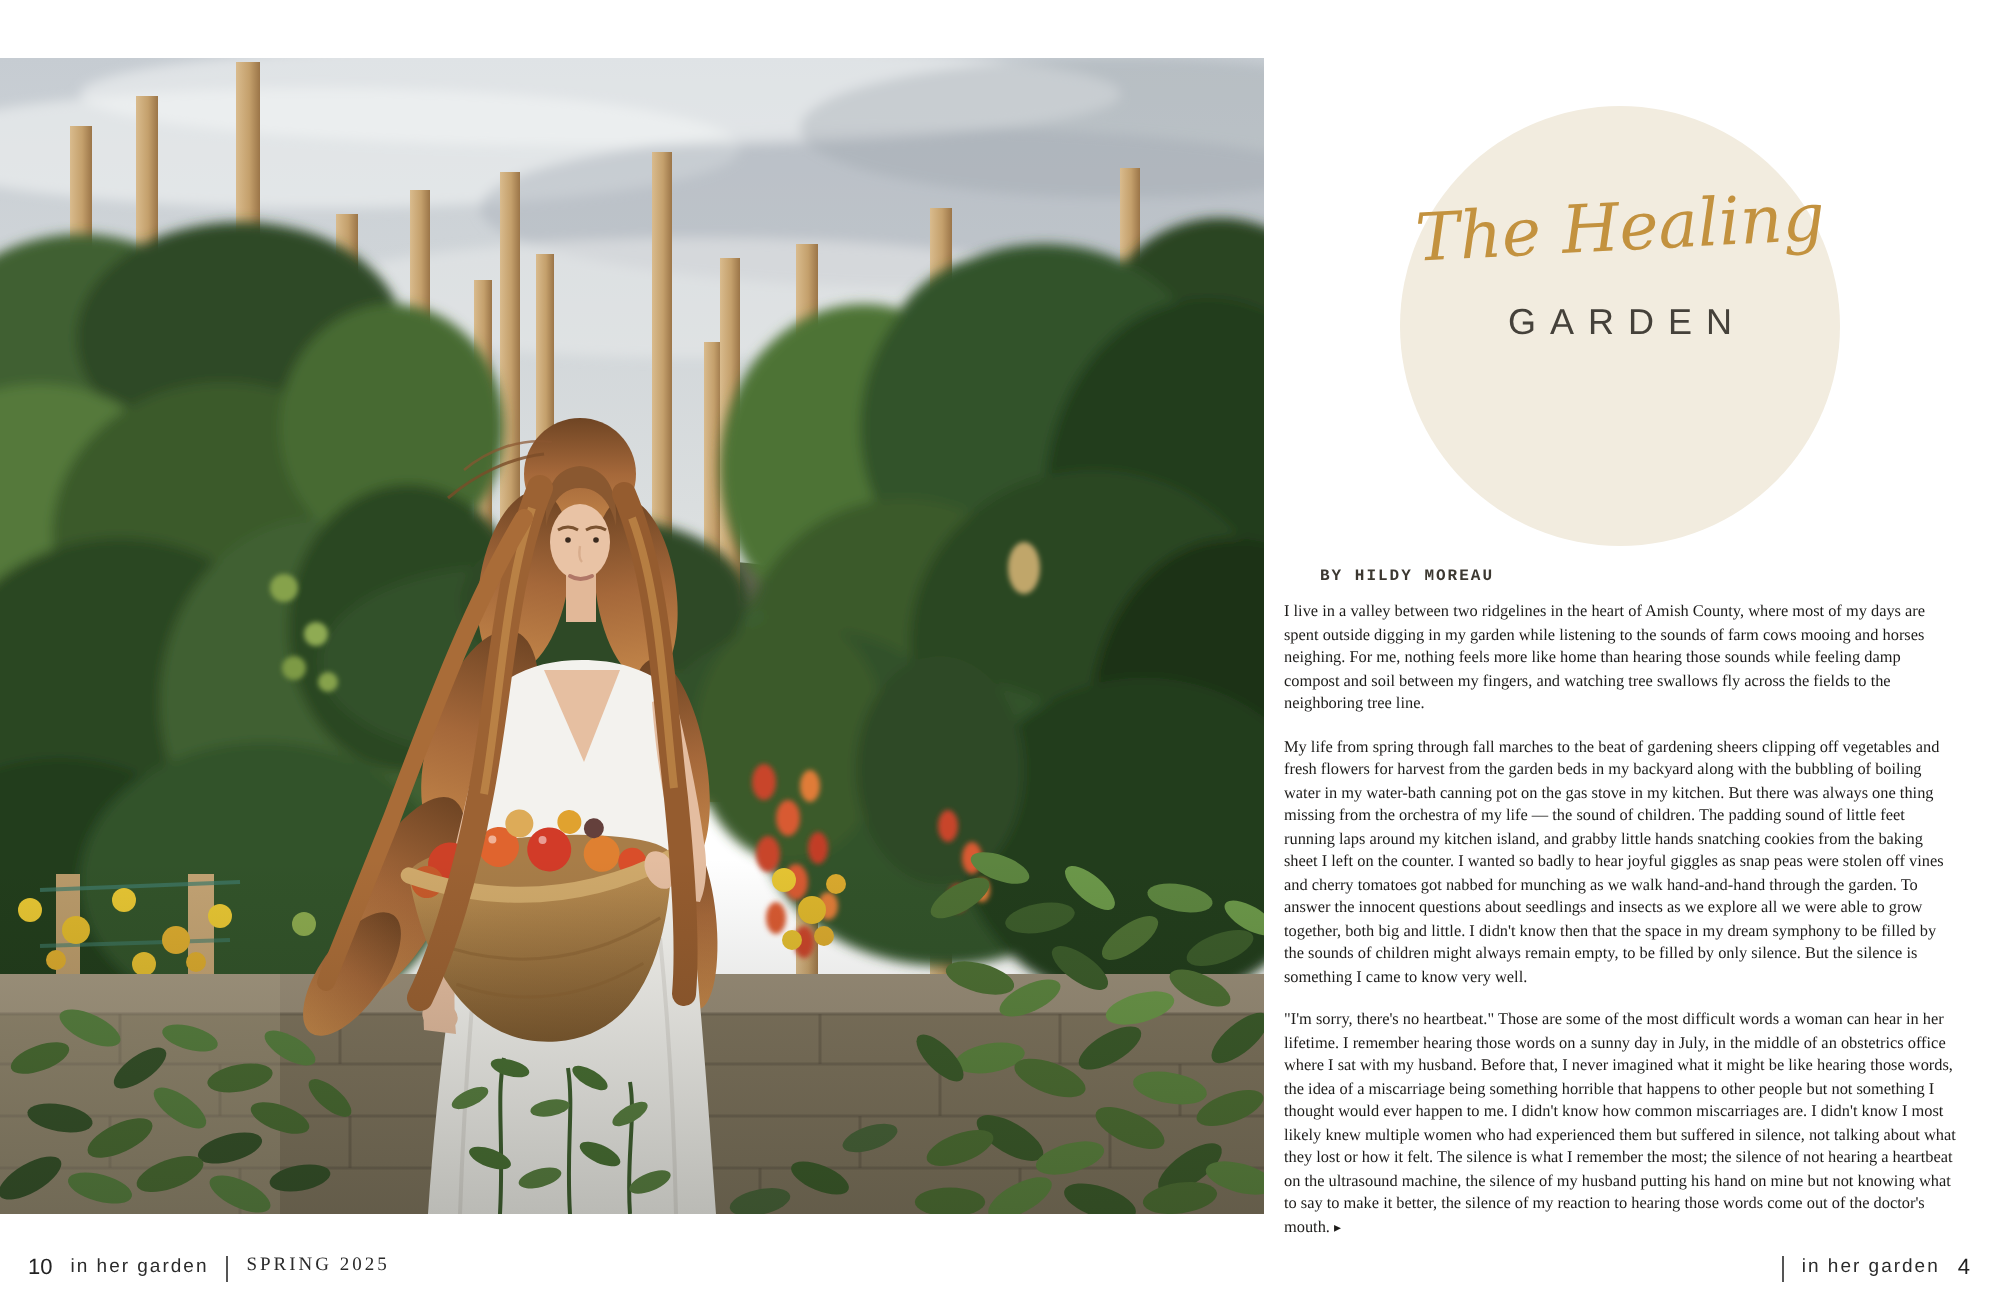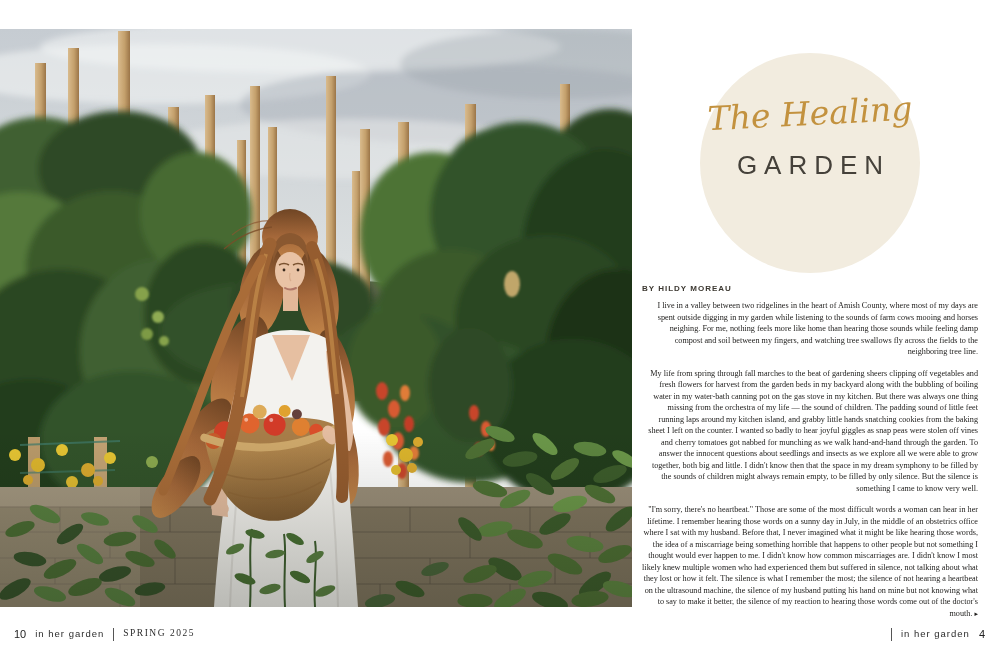--- a/index.html
+++ b/index.html
@@ -10,28 +10,28 @@
   }
   .photo-wrap{position:absolute;left:0;top:29px;width:632px;height:578px;overflow:hidden;}
   .photo-wrap svg{display:block;}
 
   .badge{position:absolute;left:700px;top:53px;width:220px;height:220px;border-radius:50%;
     background:var(--badge-bg);}
   .badge .script{position:absolute;top:44px;left:0;width:100%;text-align:center;
     font-family:"DejaVu Serif",serif;font-style:italic;font-size:33px;line-height:1;
     color:var(--title-gold);transform:rotate(-3deg);}
   .badge .main{position:absolute;top:99px;left:0;width:100%;text-align:center;
-    font-family:"Liberation Sans",sans-serif;font-size:26px;line-height:1;
+    font-family:"Liberation Sans",sans-serif;font-size:18px;line-height:1;
     letter-spacing:7px;padding-left:7px;box-sizing:border-box;color:var(--title-dark);}
 
-  .byline{position:absolute;left:642px;top:284px;font-family:Liberation Sans, sans-serif;
+  .byline{position:absolute;left:660px;top:284px;font-family:Liberation Mono, monospace;
     font-size:8px;font-weight:bold;letter-spacing:1px;color:#3c3831;}
 
   .article{position:absolute;left:642px;top:300px;width:336px;color:var(--body-ink);
-    font-size:8.2px;line-height:11.5px;text-align:right;}
+    font-size:8.2px;line-height:11.5px;text-align:left;}
   .article p{margin:0 0 10px 0;}
   .endmark{font-size:7px;color:var(--body-ink);}
 
   .folio{position:absolute;top:628px;display:flex;align-items:flex-start;color:#2b2b2b;}
   .folio-left{left:14px;}
   .folio-right{right:15px;}
   .folio .num{font-family:"Liberation Sans",sans-serif;font-size:11px;color:#222;}
   .folio .mag{font-family:Liberation Sans, sans-serif;font-size:9.5px;letter-spacing:1px;}
   .folio .issue{font-family:"Liberation Serif",serif;font-size:9.5px;letter-spacing:1.5px;}
   .folio .url{font-family:"Liberation Serif",serif;font-size:9.5px;letter-spacing:1px;margin-top:44px;}

